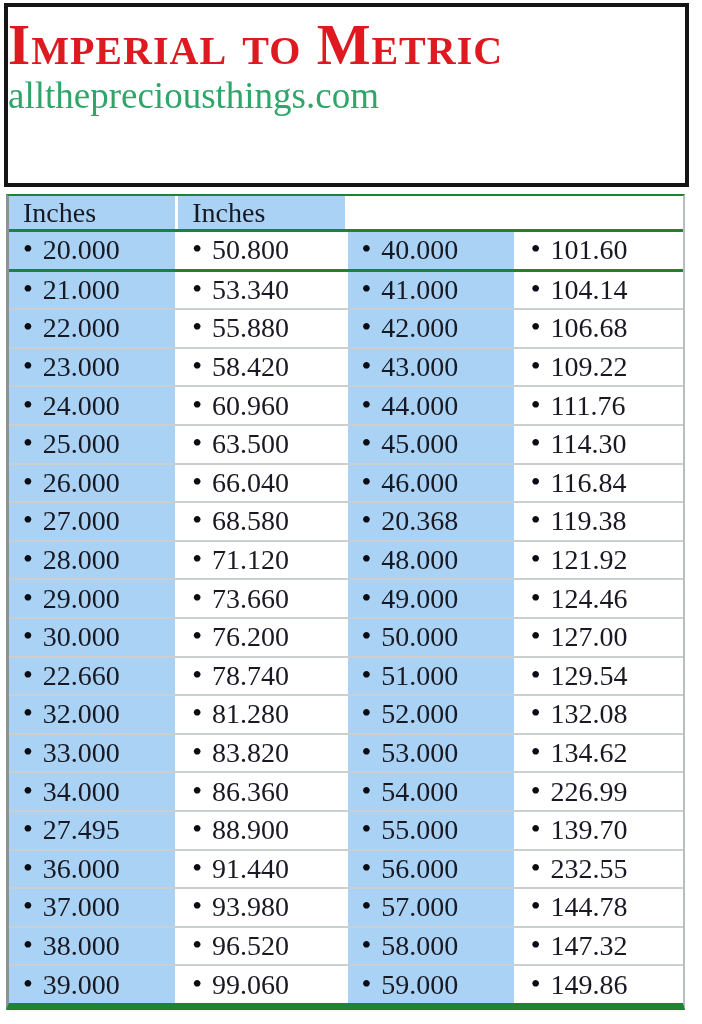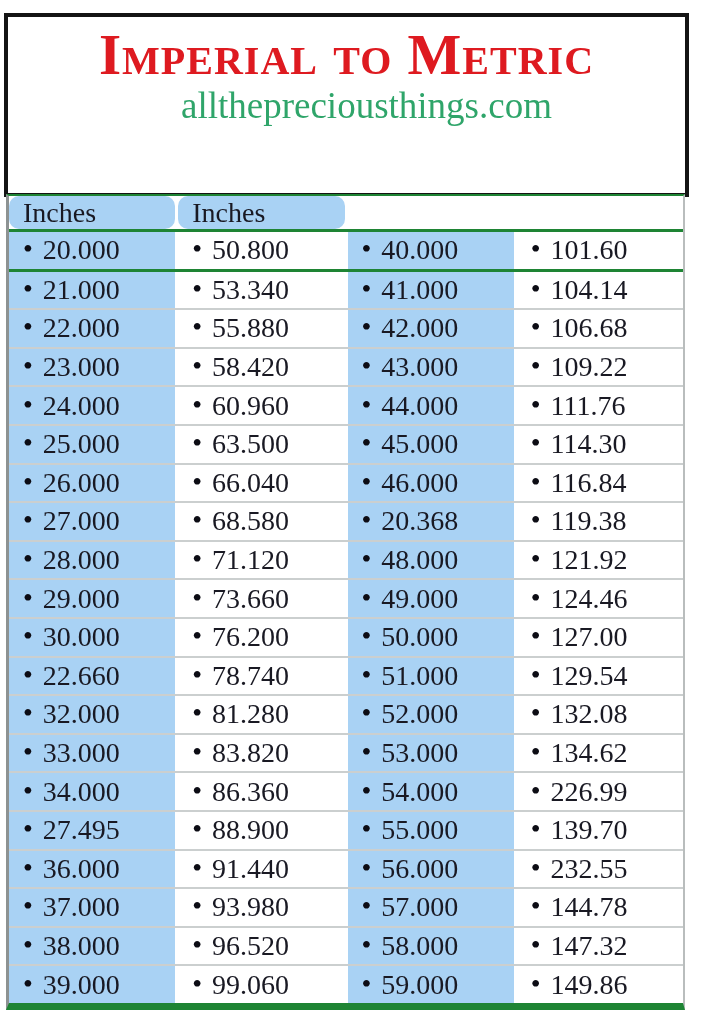--- a/index.html
+++ b/index.html
@@ -10,33 +10,33 @@
     --separator-gray:#CBCFCF;
     --ink:#191923;
   }
   *{box-sizing:border-box;}
   html,body{margin:0;padding:0;}
   body{
     width:702px;height:1024px;position:relative;background:#ffffff;
     font-family:"Liberation Serif", serif;overflow:hidden;
   }
   .header-box{
-    position:absolute;left:4px;top:13px;width:685px;height:184px;
-    border:4px solid #141414;background:#ffffff;text-align:center;
+    position:absolute;left:4px;top:3px;width:685px;height:184px;
+    border:4px solid #141414;background:#ffffff;text-align:left;
   }
   .title{
     color:var(--title-red,#DE1A20);
     font-weight:bold;
     font-variant:small-caps;
     font-size:57px;line-height:60px;letter-spacing:1px;
   }
   .title.first{margin-top:8px;}
   .website{
     color:var(--website-green,#2FA56A);
-    font-size:37px;line-height:40px;margin-top:1px;padding-left:40px;
+    font-size:37px;line-height:40px;margin-top:1px;
   }
   .conv-table{
     position:absolute;left:6px;top:194px;width:679px;
     border-top:2px solid var(--line-green,#1E8434);
     border-bottom:7px solid var(--line-green,#1E8434);
     border-left:3px solid #8d9292;
     border-right:2px solid #b9bdbd;
     background:#ffffff;
   }
   .trow{
@@ -46,21 +46,21 @@
     background:#ffffff;
   }
   .tcell{
     display:flex;align-items:center;
     height:36.6px;
     padding-left:14px;
     font-size:28px;color:var(--ink,#191923);
     background:#ffffff;
     white-space:nowrap;overflow:hidden;
   }
-  .header-row .tcell{height:33px;font-size:28px;border-radius:10px;}
+  .header-row .tcell{height:33px;font-size:28px;}
   .tcell.c0,.tcell.c2{background:var(--cell-blue,#A9D2F4);}
   .bullet{
     font-size:28px;line-height:1;margin-right:10px;color:#0c0c14;
     transform:translateY(-1px);
   }
   
   #data-rows .trow.r0{
     border-top:3px solid var(--line-green,#1E8434);
     border-bottom:3px solid var(--line-green,#1E8434);
   }

